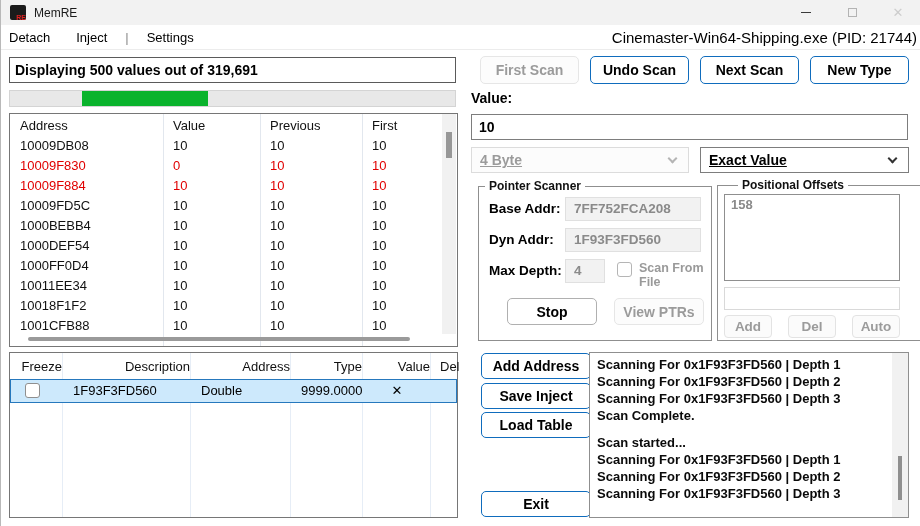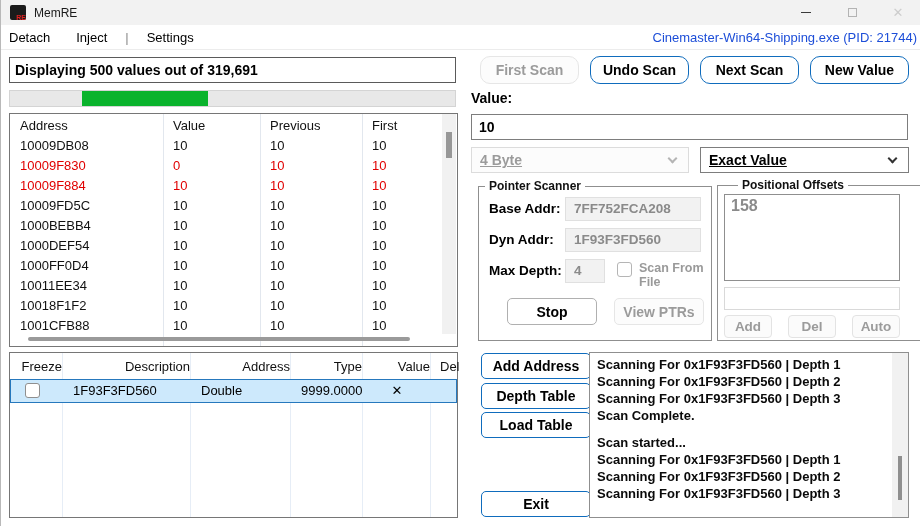--- a/index.html
+++ b/index.html
@@ -21,21 +21,21 @@
   .glyph-min{width:10px;height:1px;background:#3a3a3a;}
   .glyph-max{width:9px;height:9px;border:1px solid #b3b3b3;}
   .glyph-close{font-size:13px;color:#cdcdcd;line-height:1;}
 
   
   .menubar{position:absolute;left:0;top:25px;width:920px;height:25px;background:#fff;border-bottom:1px solid #ececec;display:flex;align-items:center;font-size:13px;color:#000;}
   .menu-item{padding:0 4px;cursor:default;}
   .mi-detach{margin-left:4px;} .mi-inject{margin-left:18px;}
   .menu-sep{color:#8a8a8a;margin-left:14px;}
   .mi-settings{margin-left:14px;}
-  .process-info{position:absolute;right:4px;font-size:13px;color:#1d4ed8;}
+  .process-info{position:absolute;right:4px;font-size:15px;color:#000000;}
 
   
   .status-box{position:absolute;left:8px;top:57px;width:447px;height:26px;border:1px solid #5a5a5a;font-weight:bold;font-size:14px;line-height:24px;padding-left:5px;background:#fff;}
   .progress{position:absolute;left:8px;top:90px;width:447px;height:17px;background:#e8e8e8;border:1px solid #d4d4d4;}
   .progress-fill{position:absolute;top:0;bottom:0;background:var(--green);}
 
   .results-table{position:absolute;left:8px;top:113px;width:449px;height:234px;border:1px solid var(--border-dark);background:#fff;font-size:13px;}
   .sep{position:absolute;top:0;bottom:0;width:1px;background:#e2e7ee;}
   .results-header{display:grid;grid-template-columns:153px 97px 102px 95px;height:22px;line-height:24px;color:#111;}
   .results-header div{padding-left:10px;}
@@ -51,21 +51,21 @@
   .watch-header div{padding-left:10px;}
   .watch-row{position:absolute;left:0;top:26px;width:447px;height:24px;background:var(--selbg);border:1px solid var(--selbd);display:grid;grid-template-columns:52px 128px 100px 72px 68px 25px;line-height:22px;}
   .watch-row .wcell{padding-left:10px;}
   .cbox{width:15px;height:15px;border:1px solid #8f8f8f;border-radius:3px;background:#fff;margin:3px auto 0 14px;}
   .del-x{font-weight:bold;text-align:center;padding-left:0 !important;}
   .wsep{background:#e6edf6;}
 
   
   .scan-buttons{position:absolute;left:479px;top:56px;width:429px;height:28px;display:flex;gap:11px;}
   .btn{border:1px solid var(--accent);border-radius:5px;background:#fff;font-weight:bold;font-size:14px;color:#000;display:flex;align-items:center;justify-content:center;cursor:default;}
-  .scan-buttons .btn{flex:1;border-radius:10px;}
+  .scan-buttons .btn{flex:1;}
   .btn.disabled{border-color:#e6e6e6;background:#fcfcfc;color:var(--txt-dis);}
   .btn.graybd{border-color:#b0b0b0;}
 
   .value-label{position:absolute;left:470px;top:90px;font-weight:bold;font-size:14px;}
   .value-input{position:absolute;left:470px;top:114px;width:437px;height:26px;border:1px solid #7d7d7d;font-weight:bold;font-size:14px;padding-left:7px;line-height:24px;background:#fff;}
 
   .dropdown{position:absolute;top:147px;height:26px;border:1px solid #7d7d7d;background:#fff;font-weight:bold;font-size:14px;line-height:24px;padding-left:8px;display:flex;align-items:center;justify-content:space-between;text-decoration:underline;}
   .dd-type{left:470px;width:218px;border-color:#dcdcdc;color:var(--txt-dis);background:#fcfcfc;}
   .dd-mode{left:699px;width:209px;color:#000;}
   .chev{width:7px;height:7px;border-right:2px solid #333;border-bottom:2px solid #333;transform:rotate(45deg);margin-right:12px;margin-top:-4px;}
@@ -78,21 +78,21 @@
   .gb-ptr .gb-label{left:6px;} .gb-off .gb-label{left:20px;}
 
   .ptr-row{position:absolute;left:10px;font-weight:bold;font-size:13.5px;line-height:24px;}
   .ptr-input{position:absolute;left:86px;height:24px;background:#f2f2f2;border:1px solid #e0e0e0;color:#8a8a8a;font-weight:bold;font-size:13.5px;line-height:22px;padding-left:8px;}
   .cbox-sff{position:absolute;left:138px;top:75px;width:15px;height:15px;border:1px solid #b5b5b5;border-radius:3px;background:#fff;}
   .sff-label{position:absolute;left:160px;top:74px;font-weight:bold;font-size:12.5px;color:#9a9a9a;}
   .btn-stop{position:absolute;left:28px;top:111px;width:90px;height:27px;}
   .btn-viewptrs{position:absolute;left:135px;top:111px;width:90px;height:27px;}
 
   .offsets-list{position:absolute;left:6px;top:8px;width:176px;height:87px;border:1px solid var(--border-mid);background:#fff;overflow:hidden;}
-  .offset-item{font-weight:bold;font-size:16px;color:#8a8a8a;padding:2px 6px;}
+  .offset-item{font-weight:bold;font-size:13px;color:#8a8a8a;padding:2px 6px;}
   .offset-input{position:absolute;left:6px;top:101px;width:176px;height:23px;border:1px solid #d9d9d9;background:#fff;font-size:13px;padding-left:5px;}
   .off-btns{position:absolute;left:6px;top:129px;width:176px;display:flex;justify-content:space-between;}
   .off-btns .btn{width:48px;height:23px;border-color:#e3e3e3;background:#fbfbfb;color:var(--txt-dis);border-radius:4px;font-size:13.5px;}
 
   .side-btn{position:absolute;left:480px;width:110px;height:26px;}
   .log-box{position:absolute;left:588px;top:352px;width:320px;height:166px;border:1px solid var(--border-mid);background:#fff;overflow:hidden;}
   .log-lines{padding:3px 7px;}
   .log-line{font-weight:bold;font-size:13px;line-height:17px;color:#0a0a0a;white-space:nowrap;}
   .log-line:empty{height:10px;}
   .log-vscroll{position:absolute;right:0;top:0;width:16px;height:164px;background:#f1f1f1;}
@@ -234,21 +234,21 @@
       <div class="wcell">Double</div>
       <div class="wcell">9999.0000</div>
       <div class="wcell del-x">✕</div>
     </div>
   </div>
 
   <div class="scan-buttons">
     <div class="btn disabled">First Scan</div>
     <div class="btn">Undo Scan</div>
     <div class="btn">Next Scan</div>
-    <div class="btn">New Value</div>
+    <div class="btn">New Type</div>
   </div>
 
   <div class="value-label">Value:</div>
   <div class="value-input">10</div>
 
   <div class="dropdown dd-type">
     <span>4 Byte</span>
     <span class="chev gray"></span>
   </div>
   <div class="dropdown dd-mode">
@@ -277,21 +277,21 @@
       </div>
     <div class="offset-input"></div>
     <div class="off-btns">
       <div class="btn">Add</div>
       <div class="btn">Del</div>
       <div class="btn">Auto</div>
     </div>
   </div>
 
   <div class="btn side-btn" style="top:353px">Add Address</div>
-  <div class="btn side-btn" style="top:383px">Depth Table</div>
+  <div class="btn side-btn" style="top:383px">Save Inject</div>
   <div class="btn side-btn" style="top:412px">Load Table</div>
   <div class="btn side-btn" style="top:491px">Exit</div>
 
   <div class="log-box">
     <div class="log-lines">
         <div class="log-line">Scanning For 0x1F93F3FD560 | Depth 1</div>
         <div class="log-line">Scanning For 0x1F93F3FD560 | Depth 2</div>
         <div class="log-line">Scanning For 0x1F93F3FD560 | Depth 3</div>
         <div class="log-line">Scan Complete.</div>
         <div class="log-line"></div>

